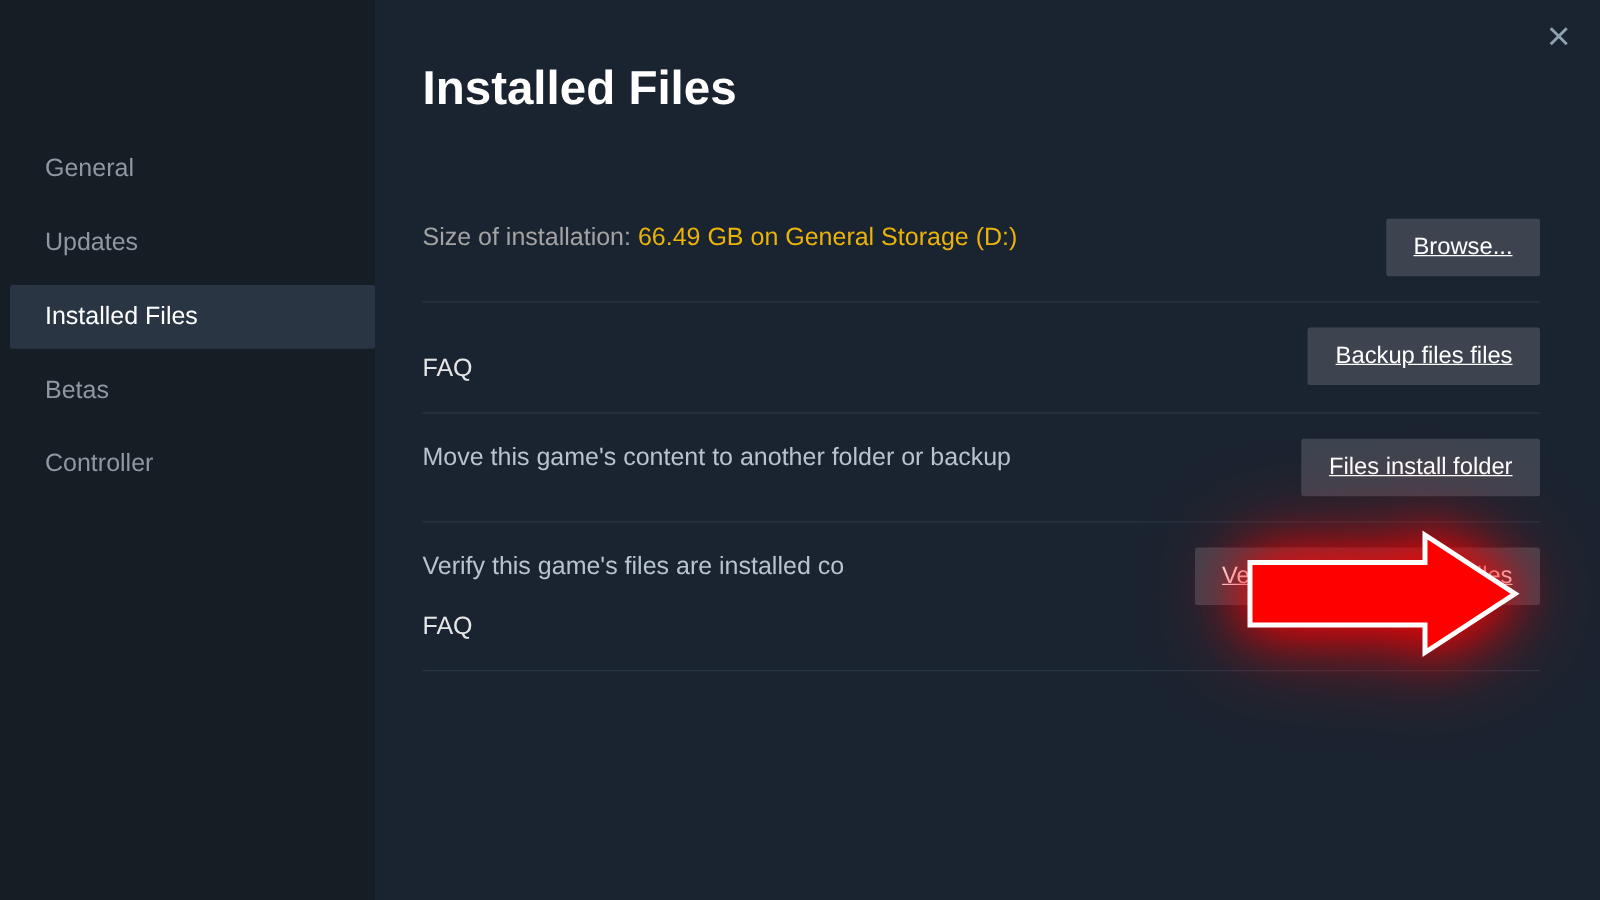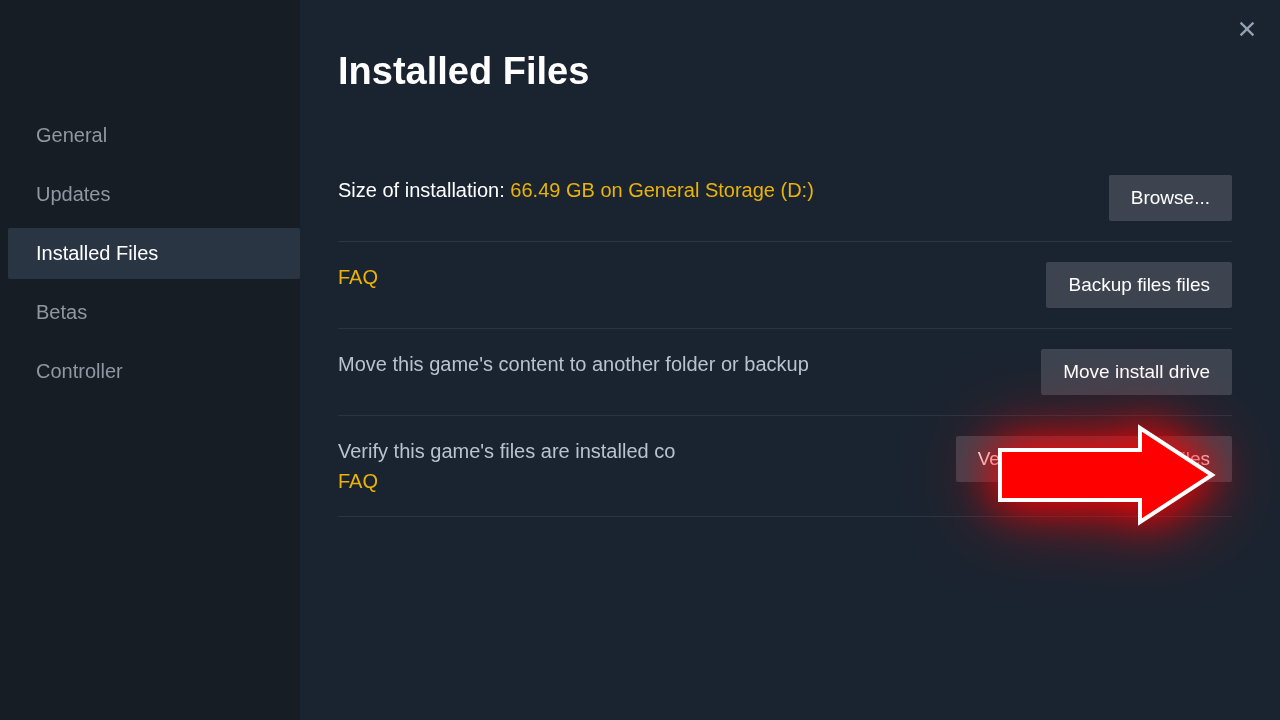--- a/index.html
+++ b/index.html
@@ -64,42 +64,43 @@
       border-bottom: 1px solid #2a3544;
     }
     .row:last-child { border-bottom: none; }
     .row-text {
       flex: 1;
       padding-right: 30px;
       font-size: 20px;
       line-height: 1.5;
       color: #b8c3ce;
     }
-    .label-prefix { color: #ffffff; }
+    .label-prefix { color: #a3a3a3; }
     .link-text {
       color: #eab308;
       cursor: pointer;
     }
     .faq-link {
-      color: #eab308;
+      color: #e5e5e5;
       cursor: pointer;
       display: block;
-      margin-top: 0;
+      margin-top: 18px;
     }
     .action-btn {
       background: #3d4450;
       color: #ffffff;
       border: none;
       padding: 12px 22px;
       font-size: 19px;
       cursor: pointer;
       border-radius: 2px;
       white-space: nowrap;
       min-width: 100px;
       text-align: center;
+      text-decoration: underline;
     }
     .red-arrow {
       position: absolute;
       left: 690px;
       top: 420px;
       pointer-events: none;
       filter: drop-shadow(0 0 20px rgba(255,0,0,0.95)) drop-shadow(0 0 35px rgba(255,0,0,0.7));
     }
   </style>
 </head>
@@ -135,21 +136,21 @@
       <div class="row-text">
         <span class="faq-link">FAQ</span>
       </div>
       <button class="action-btn">Backup files files</button>
     </div>
 
     <div class="row">
       <div class="row-text">
         <span>Move this game's content to another folder or backup</span>
       </div>
-      <button class="action-btn">Move install drive</button>
+      <button class="action-btn">Files install folder</button>
     </div>
 
     <div class="row">
       <div class="row-text">
         <span>Verify this game's files are installed co</span>
         <span class="faq-link">FAQ</span>
       </div>
       <button class="action-btn">Verify integrity of game files</button>
     </div>
 

